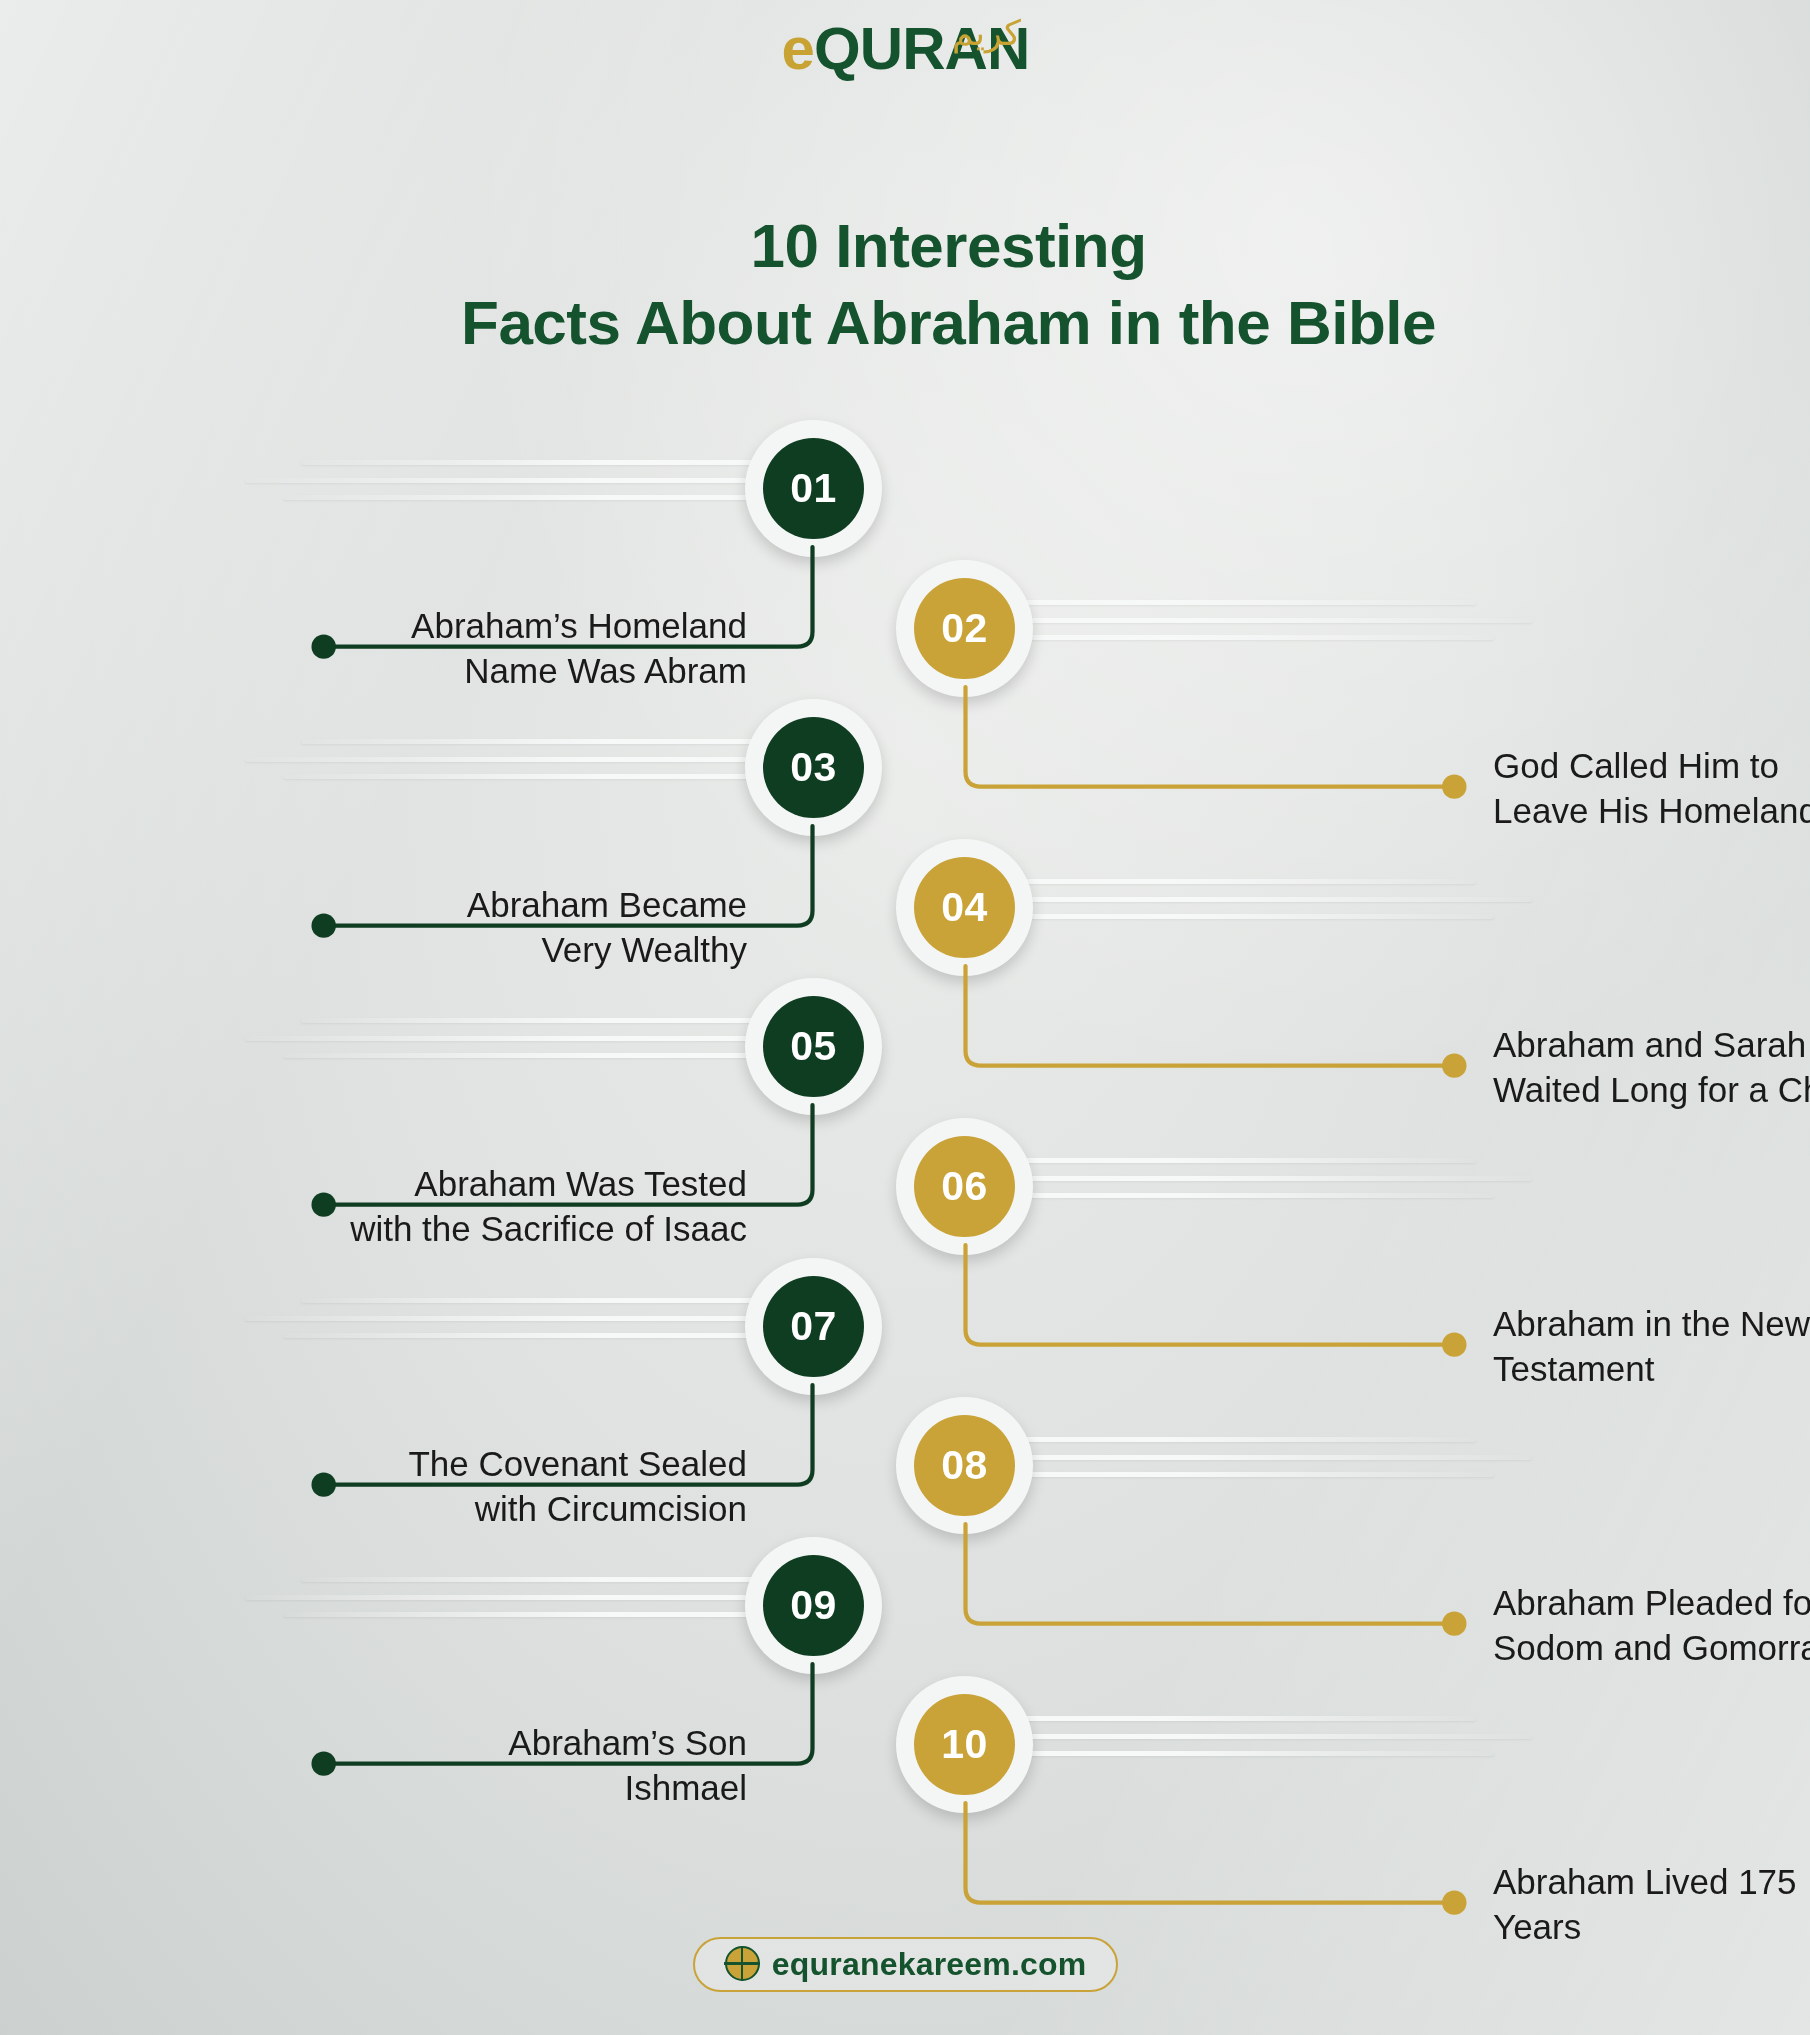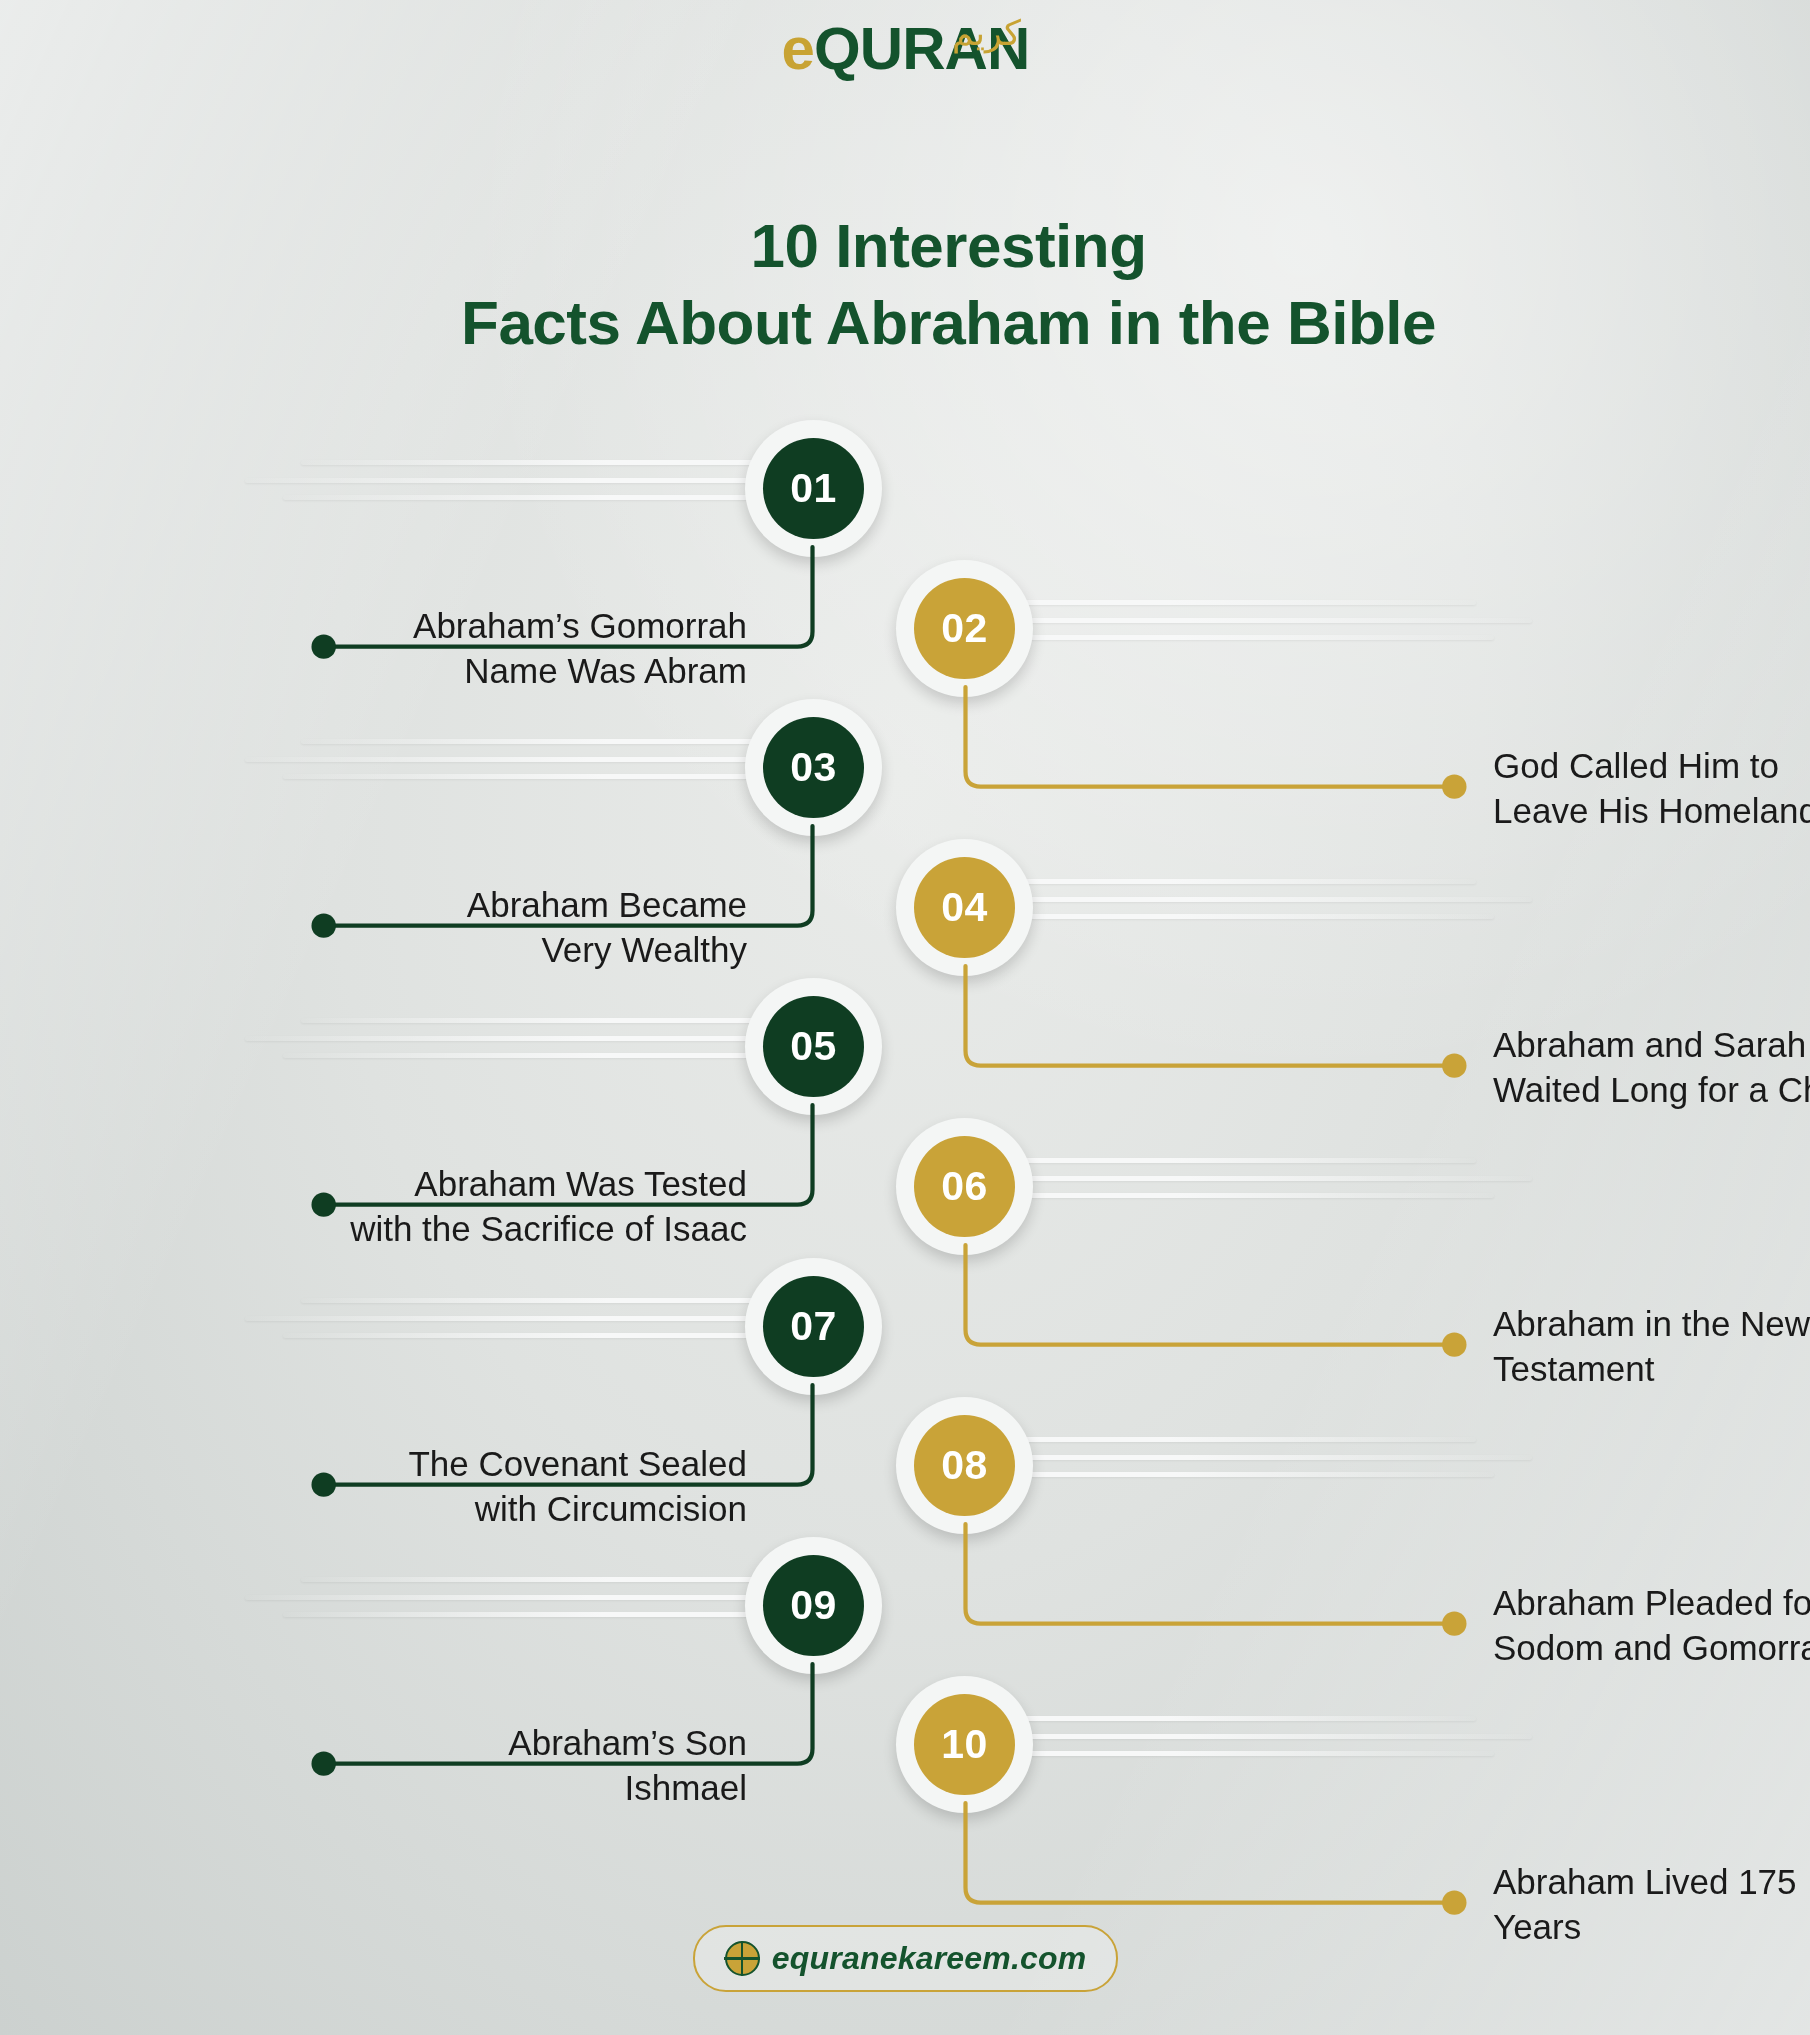--- a/index.html
+++ b/index.html
@@ -163,27 +163,26 @@
   
   .footer {
     position: absolute;
     bottom: 43px;
     left: 0;
     width: 100%;
     text-align: center;
   }
   .footer-pill {
     display: inline-flex;
-    align-items: center;
+    align-items: flex-start;
     gap: 12.3px;
-    padding: 13px 30px;
+    padding: 7px 30px;
     border: 2.4px solid #c9a338;
     border-radius: 33px;
     background: rgba(255,255,255,0.25);
-    font-style: italic;
   }
   .footer-site {
     font-size: 32px;
     font-weight: bold;
     color: #14532d;
     letter-spacing: 0.2px;
   }
   .globe {
     width: 31px;
     height: 31px;
@@ -242,21 +241,21 @@
       <div class="badge green" style="top: 0px; left: 745px;">
         <div class="disc">01</div>
       </div>
       <div class="elbow" style="left: 276px; top: 127px;">
         <svg width="556" height="141" viewBox="0 0 1180 300">
        <path d="M 1140 0 L 1140 180 Q 1140 212 1108 212 L 120 212" fill="none" stroke="#0f3d22" stroke-width="9" stroke-linecap="round"></path>
        <circle cx="100" cy="212" r="26" fill="#0f3d22"></circle>
      </svg>
       </div>
       <div class="caption left" style="top: 184px; left: 205px;">
-        <div>Abraham’s Gomorrah</div>
+        <div>Abraham’s Homeland</div>
         <div>Name Was Abram</div>
       </div>
     </div>
     <div class="row" style="top: 140px;">
       <div class="bar right" style="top: 33px; left: 1004px;">
         <div class="ln a"></div>
         <div class="ln b"></div>
         <div class="ln c"></div>
       </div>
       <div class="badge gold" style="top: 0px; left: 896px;">

